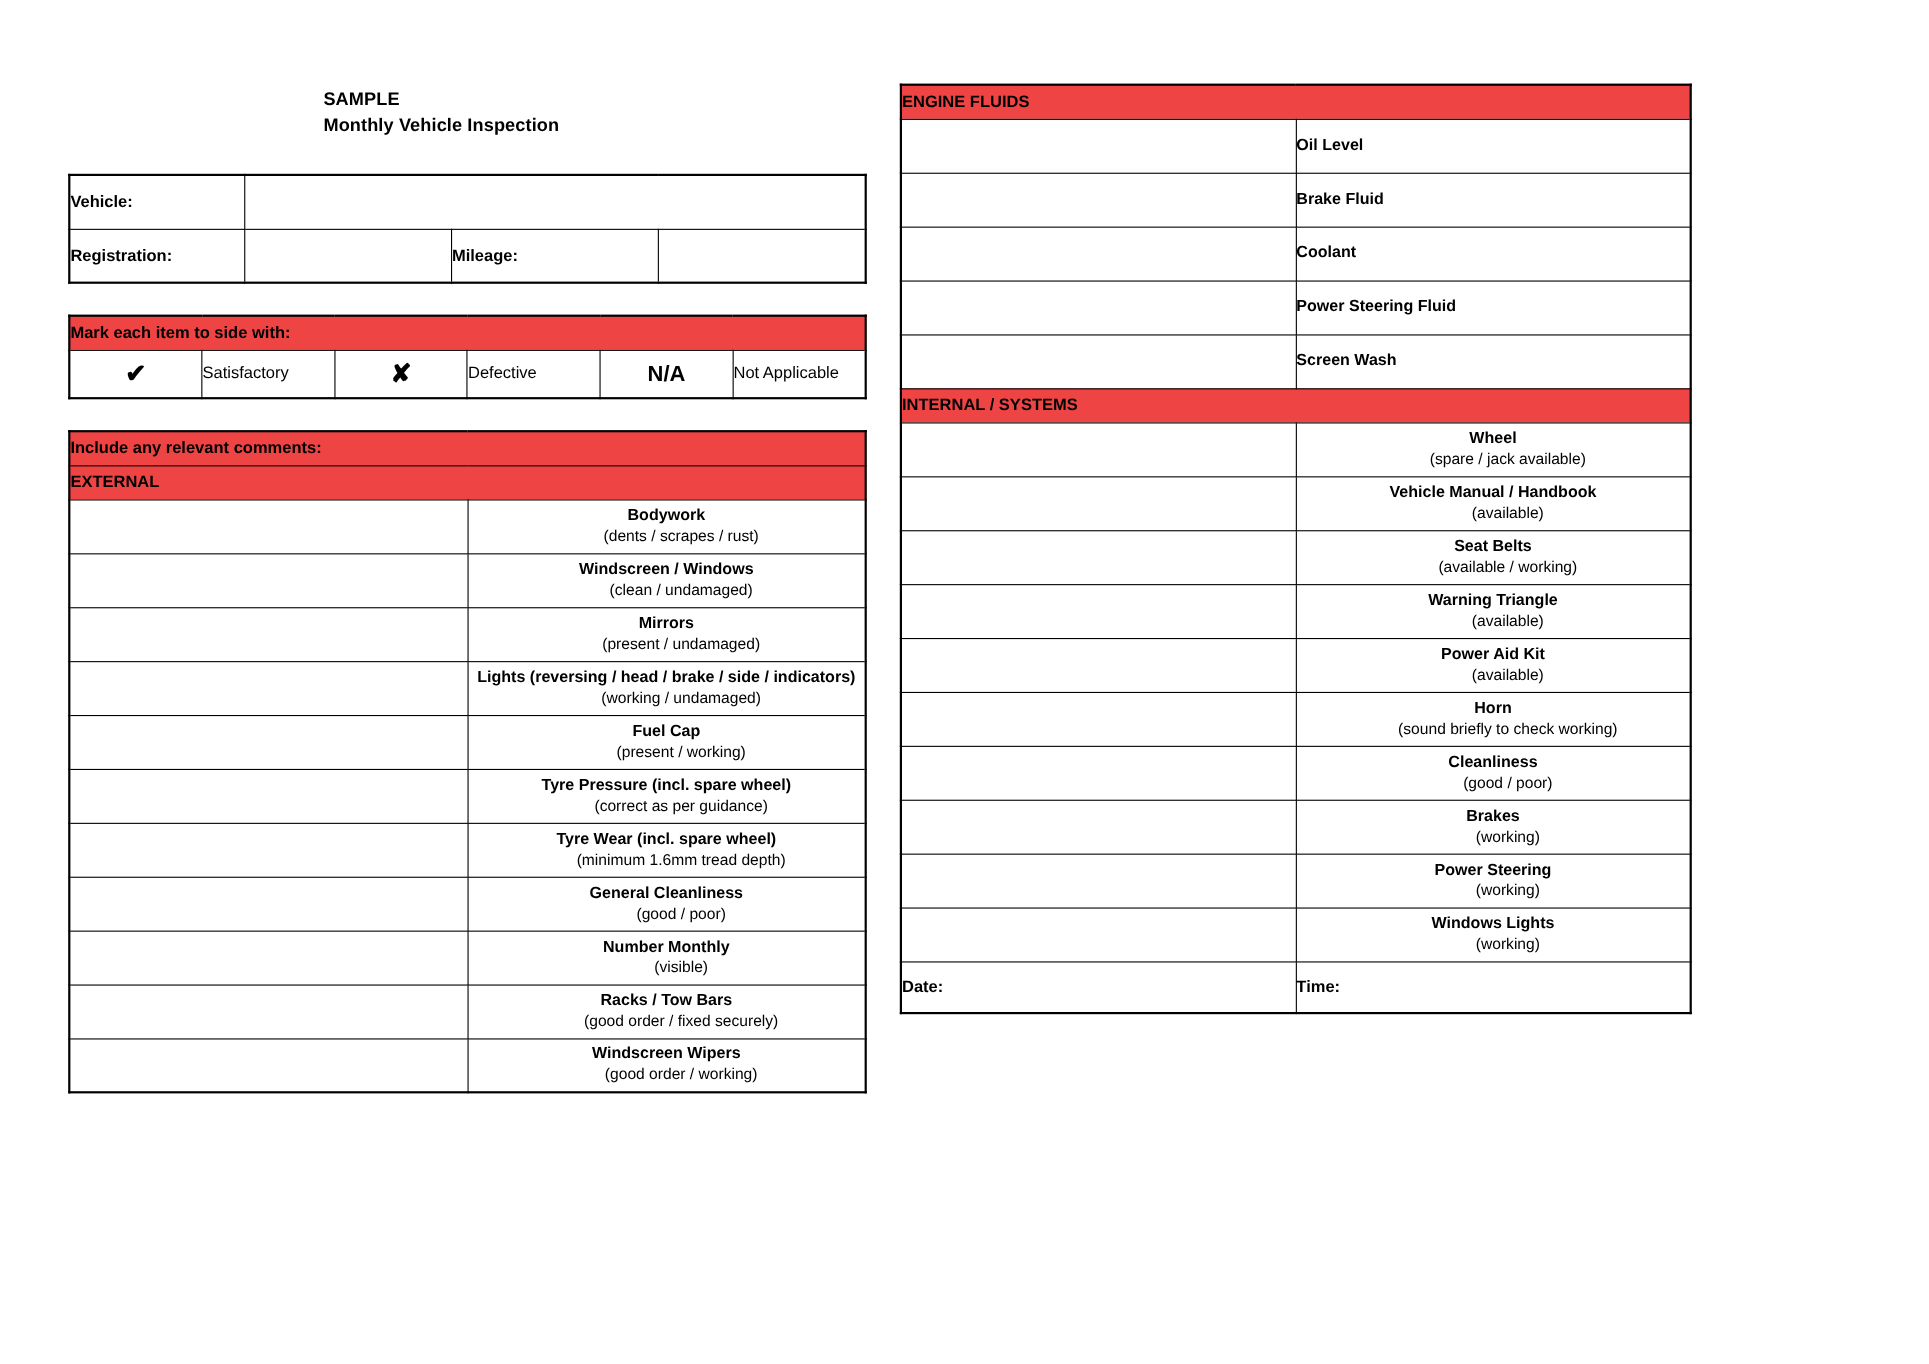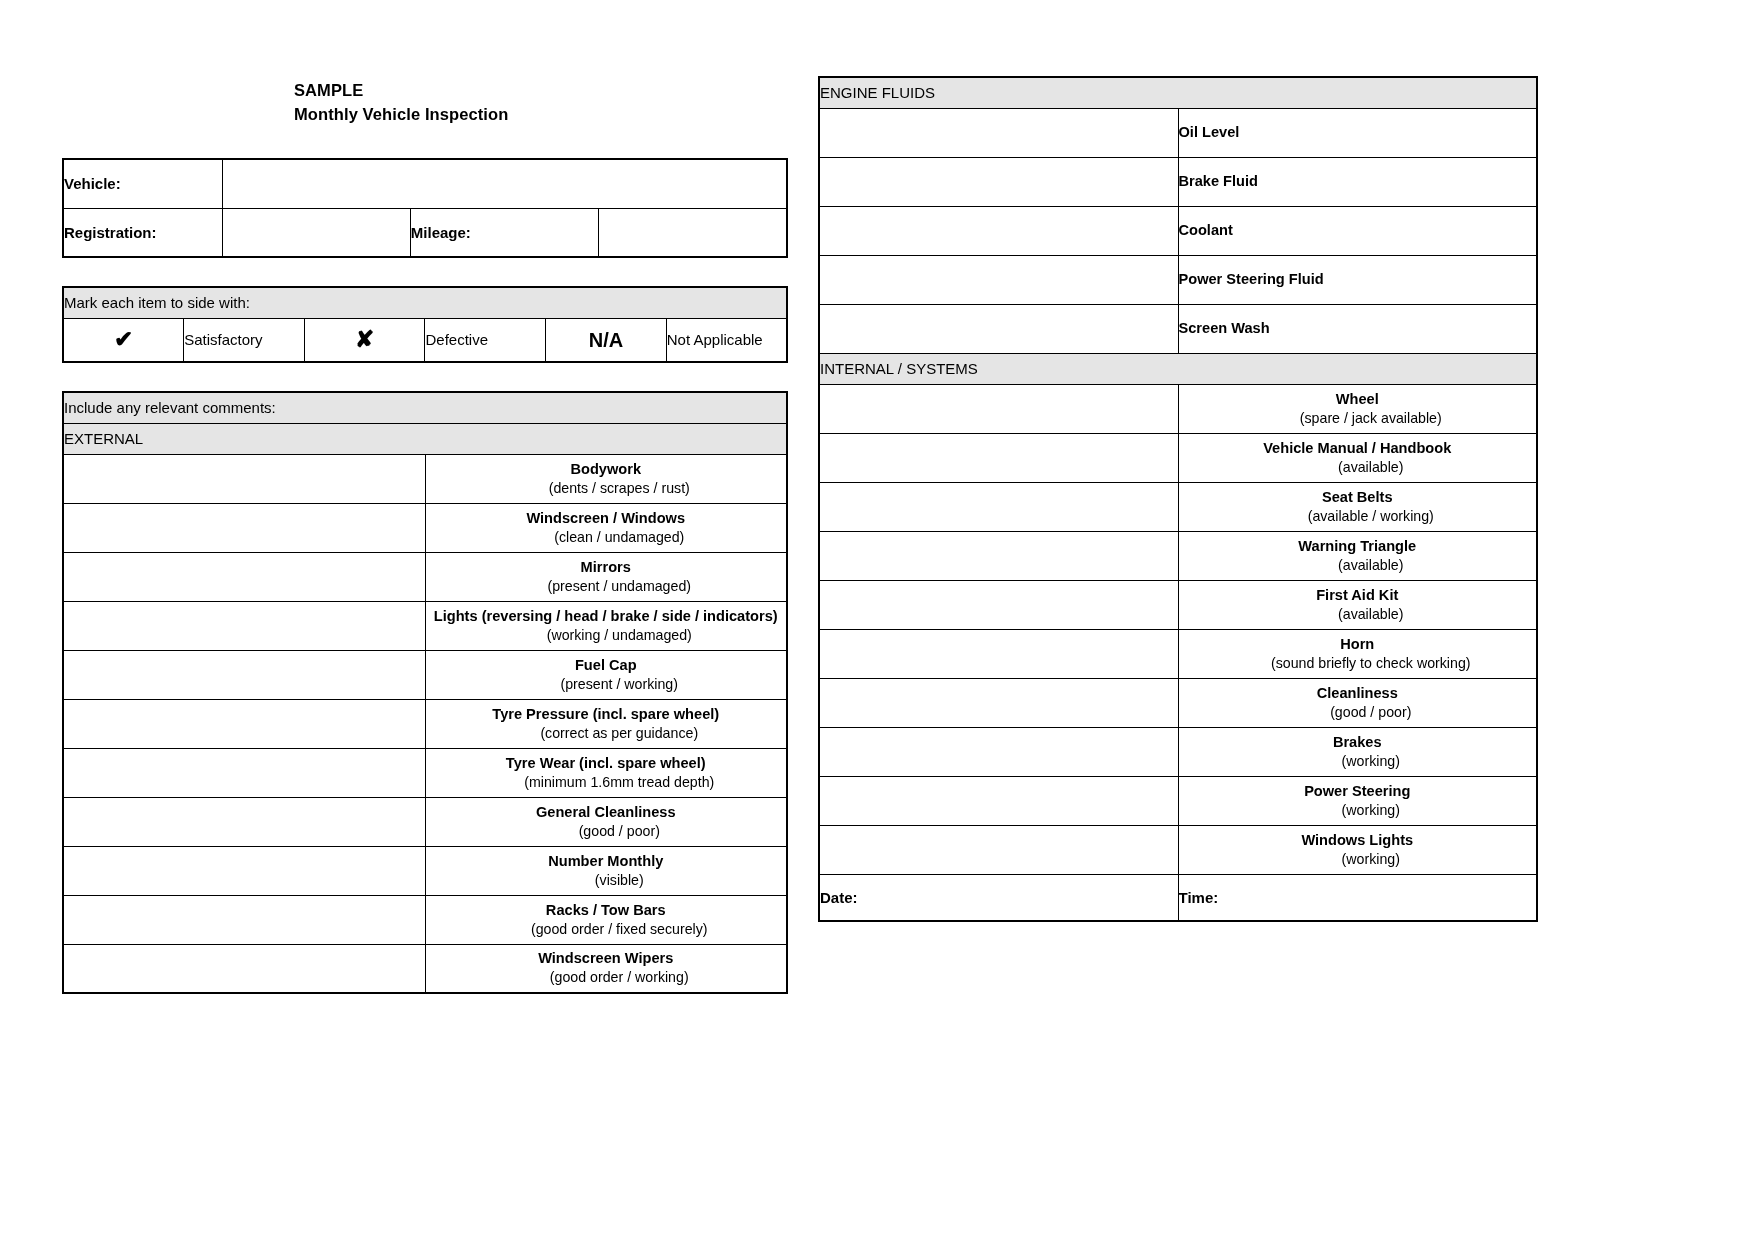--- a/index.html
+++ b/index.html
@@ -51,22 +51,22 @@
   .veh-label {
     font-size: 15px; font-weight: bold;
     padding: 8px 0 8px 12px;
     height: 49px;
   }
   .veh-blank { height: 49px; }
 
   
   .legend-wrap { margin-top: 28px; }
   .band {
-    background: #e5e5e5;
-    font-size: 15px; font-weight: normal;
+    background: #ef4444;
+    font-size: 15px; font-weight: bold;
     padding: 7px 0 7px 12px;
     height: 31px;
     line-height: 17px;
   }
   .sym {
     text-align: center;
     font-size: 23px;
     font-weight: bold;
     line-height: 1;
     padding: 6px 0;
@@ -312,21 +312,21 @@
           <tr class="row2">
             <td class="mark-cell"></td>
             <td class="item-cell">
               <div class="item-name">Warning Triangle</div>
               <div class="item-sub">(available)</div>
             </td>
           </tr>
           <tr class="row2">
             <td class="mark-cell"></td>
             <td class="item-cell">
-              <div class="item-name">First Aid Kit</div>
+              <div class="item-name">Power Aid Kit</div>
               <div class="item-sub">(available)</div>
             </td>
           </tr>
           <tr class="row2">
             <td class="mark-cell"></td>
             <td class="item-cell">
               <div class="item-name">Horn</div>
               <div class="item-sub">(sound briefly to check working)</div>
             </td>
           </tr>

